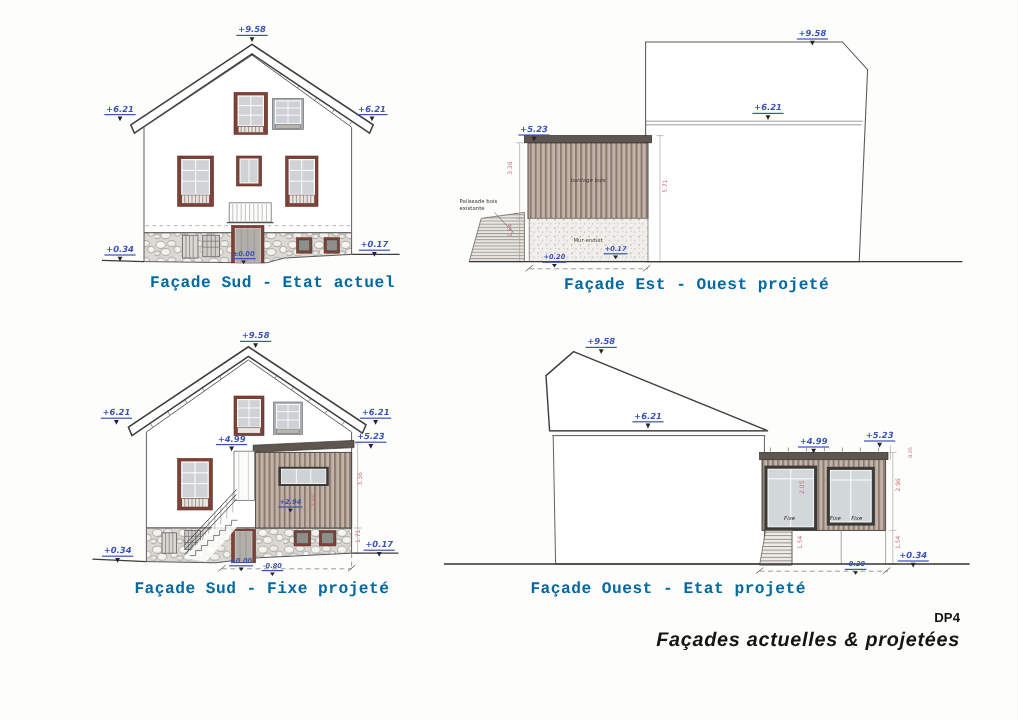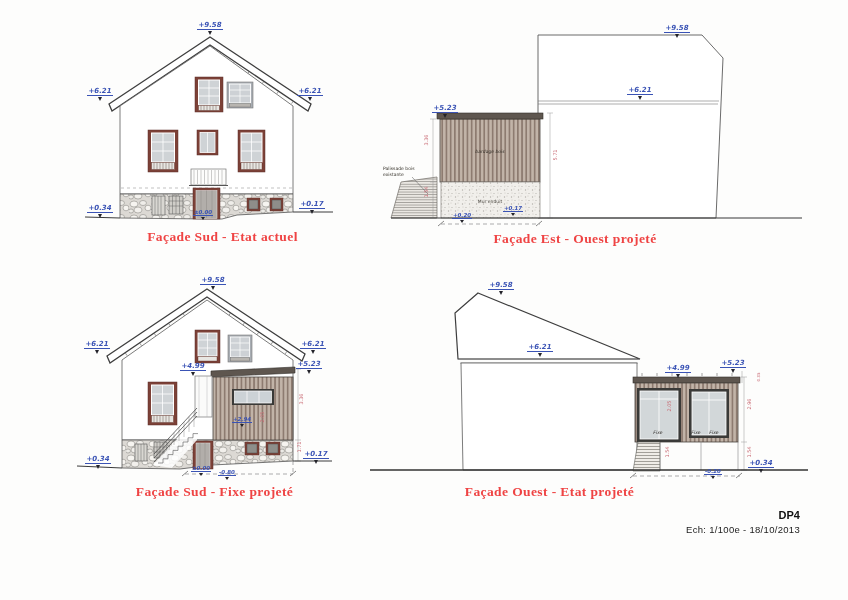--- a/index.html
+++ b/index.html
@@ -7,21 +7,21 @@
   .drawing{position:absolute;}
   .drawing svg{display:block;position:absolute;left:0;top:0;}
   .dim{position:absolute;display:flex;flex-direction:column;align-items:center;width:30px;}
   .dim-v{font-family:"DejaVu Sans",sans-serif;font-style:italic;font-weight:600;font-size:7px;line-height:8px;color:#3a53b5;border-bottom:0.5px solid #3a53b5;padding:0 1px;white-space:nowrap;}
   .dim-a{width:0;height:0;border-left:2.5px solid transparent;border-right:2.5px solid transparent;border-top:4.5px solid #23232a;margin-top:1px;}
   .dim.sm .dim-v{font-size:5.5px;line-height:6px;}
   .dim.sm .dim-a{border-left-width:2px;border-right-width:2px;border-top-width:3.5px;}
   .rdim{position:absolute;width:18px;text-align:center;font-family:"DejaVu Sans",sans-serif;font-size:5px;line-height:6px;color:#c96a74;transform:rotate(-90deg);transform-origin:center;}
   .lbl{position:absolute;font-family:"DejaVu Sans",sans-serif;font-size:4.5px;line-height:5.5px;color:#3a362e;}
   .lbl.it{font-style:italic;}
-  .dtitle{position:absolute;font-family:Liberation Serif, serif;font-weight:700;font-size:13.5px;letter-spacing:0.4px;color:#ef4444;text-align:center;white-space:nowrap;}
+  .dtitle{position:absolute;font-family:Liberation Mono, monospace;font-weight:700;font-size:13.5px;letter-spacing:0.4px;color:#0369a1;text-align:center;white-space:nowrap;}
   .tb{position:absolute;text-align:right;}
   .tb-code{font-weight:700;font-size:11px;line-height:16px;color:#111;}
   .tb-title{font-weight:700;font-style:italic;font-size:16.5px;line-height:20px;letter-spacing:0.6px;color:#141414;white-space:nowrap;}
   .tb-scale{font-size:9.5px;line-height:13px;letter-spacing:0.3px;color:#222;}
 </style>
 </head>
 <body>
 
 <div class="sheet">
 
@@ -403,16 +403,16 @@
     <div class="rdim" style="left:378px;top:126px">2.96</div>
     <div class="rdim" style="left:378px;top:174px">1.54</div>
     <div class="rdim" style="left:296px;top:174px">1.54</div>
     <div class="rdim" style="left:298px;top:128px">2.05</div>
     <div class="rdim" style="left:388px;top:99px;font-size:4px">0.35</div>
     <div class="dtitle" style="left:80px;top:209px;width:215px">Façade Ouest - Etat projeté</div>
   </div>
 
   <div class="tb" style="left:460px;top:507px;width:340px">
     <div class="tb-code">DP4</div>
-    <div class="tb-scale">Ech: 1/100e - 18/10/2013</div>
+    <div class="tb-title">Façades actuelles &amp; projetées</div>
   </div>
 
 </div>
 
 </body></html>

